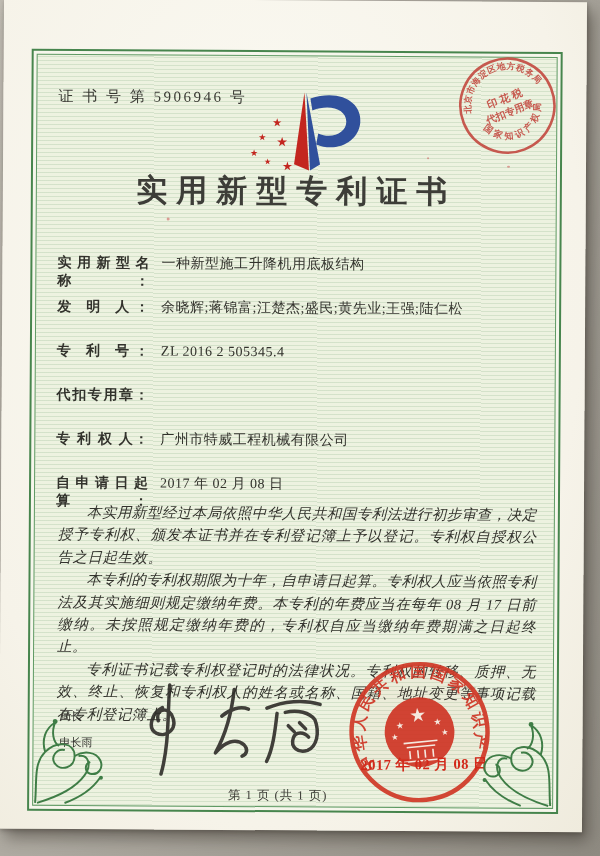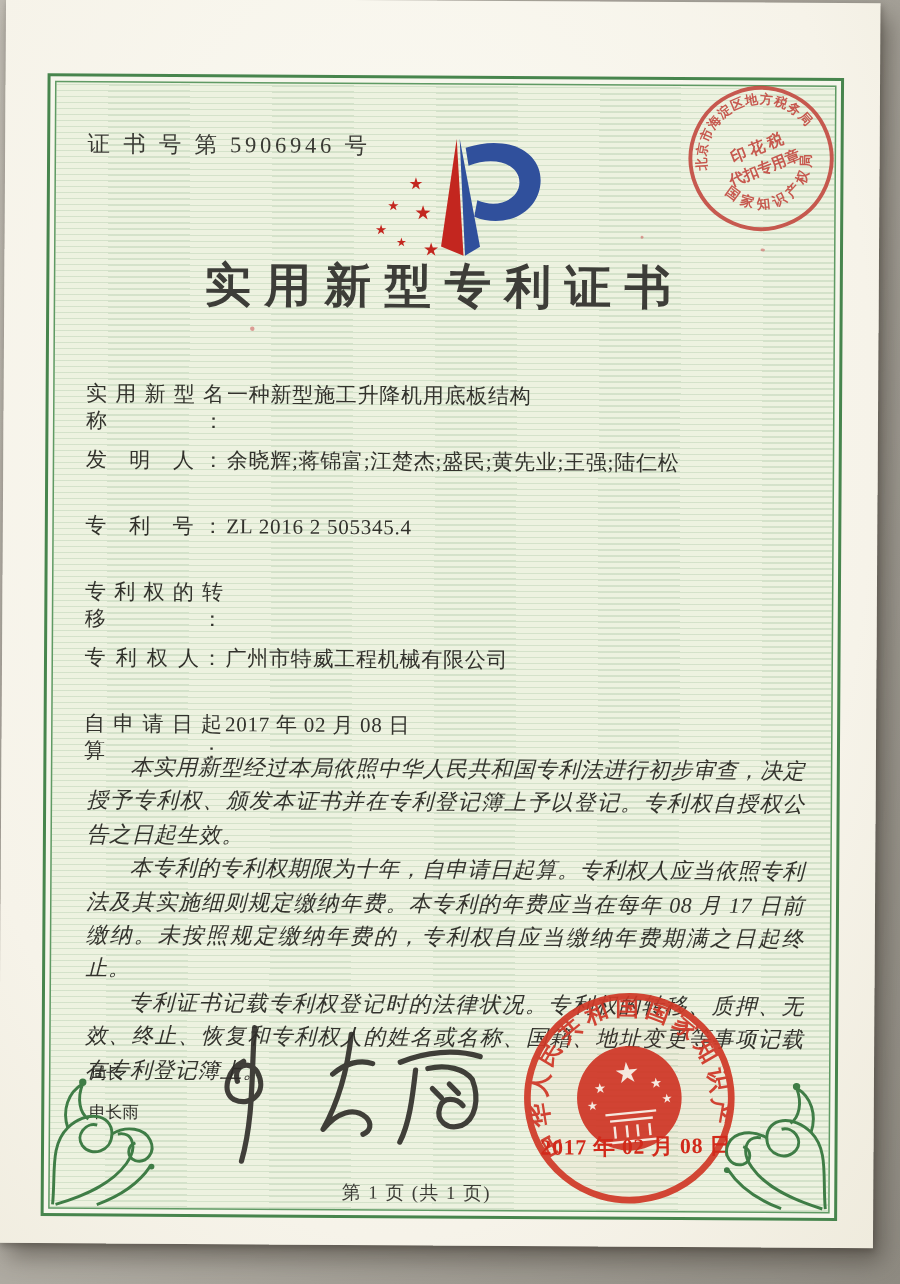--- a/index.html
+++ b/index.html
@@ -15,21 +15,21 @@
     background-color:#edf2e0;
     background-image:repeating-linear-gradient(0deg, rgba(122,168,122,.22) 0 1px, rgba(0,0,0,0) 1px 4px);}
   .cert-no{position:absolute;left:21px;top:32px;font-size:15px;letter-spacing:2.5px;color:#3a3a34;}
   .logo{position:absolute;left:203px;top:30px;width:135px;height:86px;}
   .title{position:absolute;left:0;top:114px;width:100%;text-align:center;
     font-size:31px;font-weight:bold;letter-spacing:9px;color:#3d3d38;}
   .fields{position:absolute;left:21px;top:199px;right:20px;}
   .f-row{display:flex;align-items:baseline;height:16px;margin-bottom:28px;
     font-size:14px;color:#32322c;}
   .f-label{display:inline-block;width:92px;text-align:justify;text-align-last:justify;
-    margin-right:2px;flex:none;}
+    margin-right:12px;flex:none;font-weight:bold;}
   .f-value{letter-spacing:.5px;}
   .paras{position:absolute;left:23px;top:446px;right:17px;
     font-size:14.5px;line-height:22.4px;font-style:italic;color:#33332d;
     text-align:justify;letter-spacing:.5px;}
   .paras p{margin:0;text-indent:2em;}
   .signer{position:absolute;left:26px;top:648px;font-size:11px;color:#2f2f2a;line-height:26px;}
   .signature{position:absolute;left:98px;top:622px;width:215px;height:105px;}
   .seal{position:absolute;left:310px;top:599px;width:152px;height:152px;
     opacity:.93;transform:rotate(-6deg);}
   .seal-date{position:absolute;left:327px;top:698px;font-size:14.5px;font-weight:bold;
@@ -73,21 +73,21 @@
         </div>
         <div class="f-row">
           <span class="f-label">发 明 人：</span>
           <span class="f-value">余晓辉;蒋锦富;江楚杰;盛民;黄先业;王强;陆仁松</span>
         </div>
         <div class="f-row">
           <span class="f-label">专 利 号：</span>
           <span class="f-value">ZL 2016 2 505345.4</span>
         </div>
         <div class="f-row">
-          <span class="f-label">专利权的转移：</span>
+          <span class="f-label">代扣专用章：</span>
         </div>
         <div class="f-row">
           <span class="f-label">专 利 权 人：</span>
           <span class="f-value">广州市特威工程机械有限公司</span>
         </div>
         <div class="f-row">
           <span class="f-label">自申请日起算：</span>
           <span class="f-value">2017 年 02 月 08 日</span>
         </div>
       </div>

